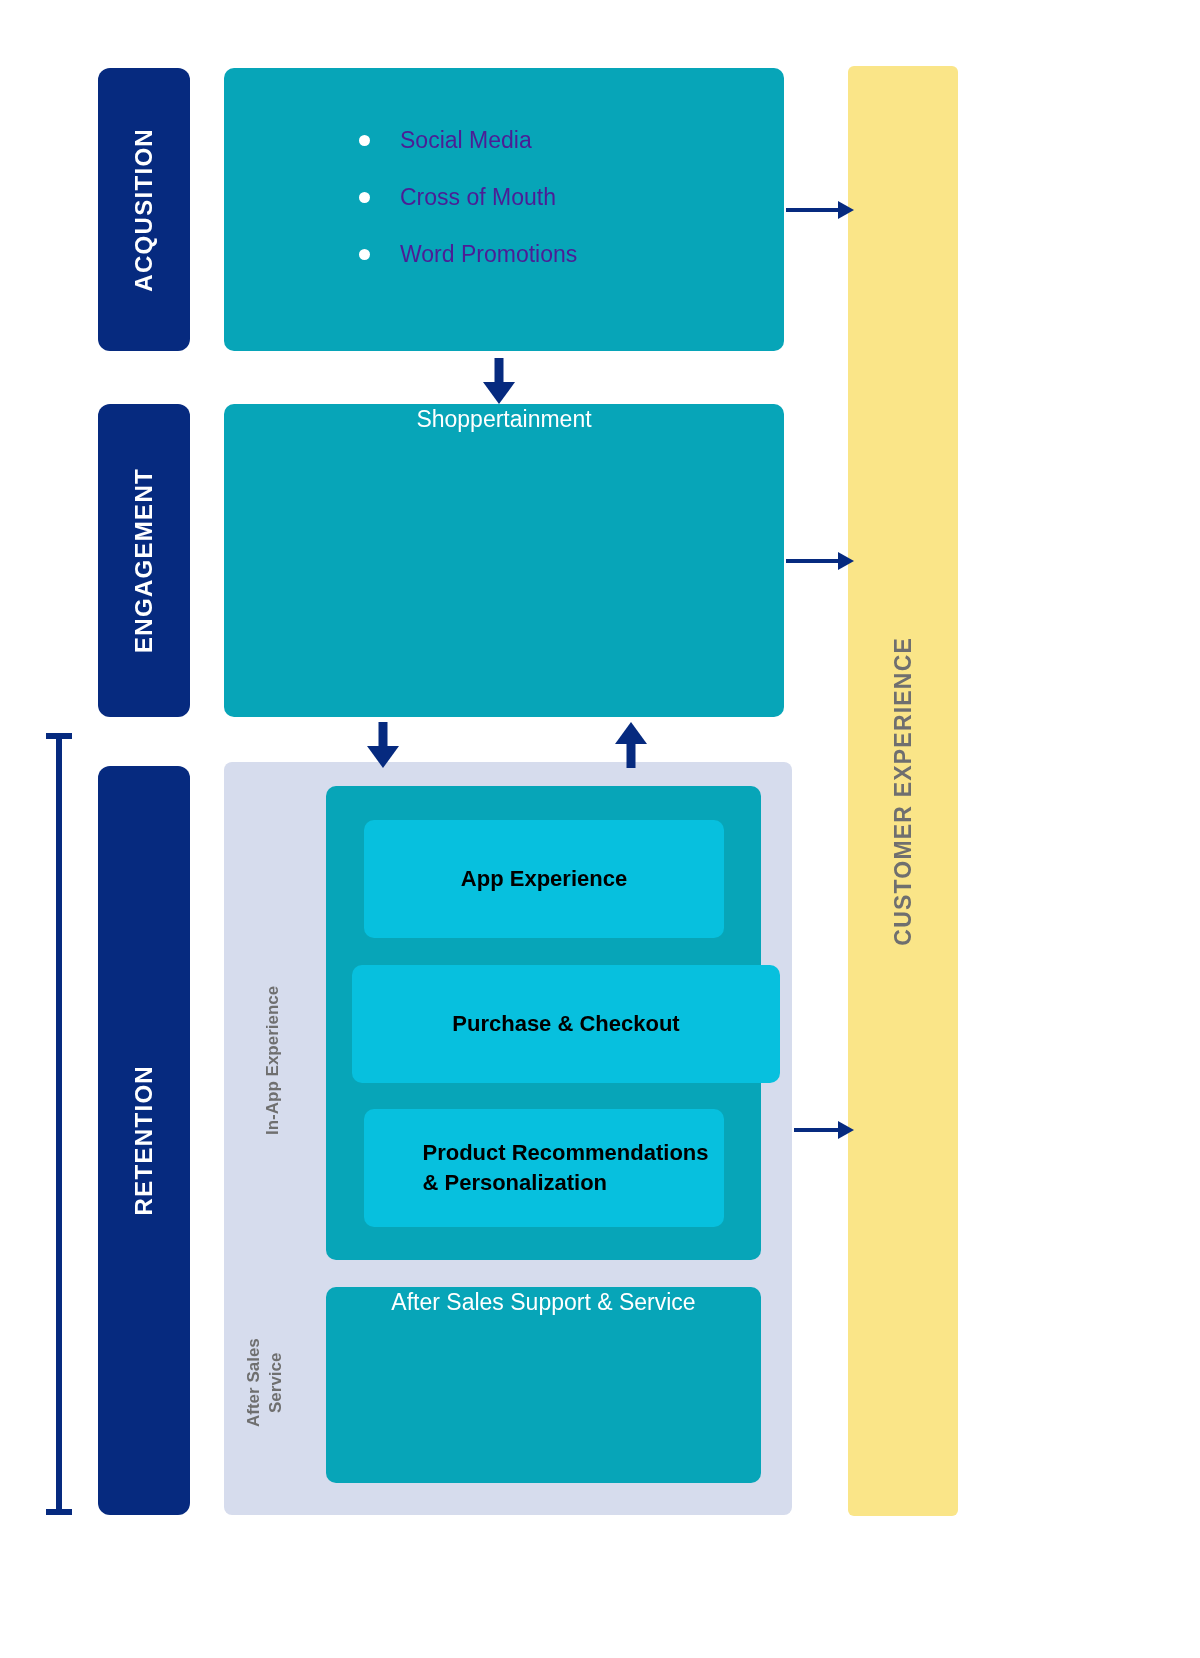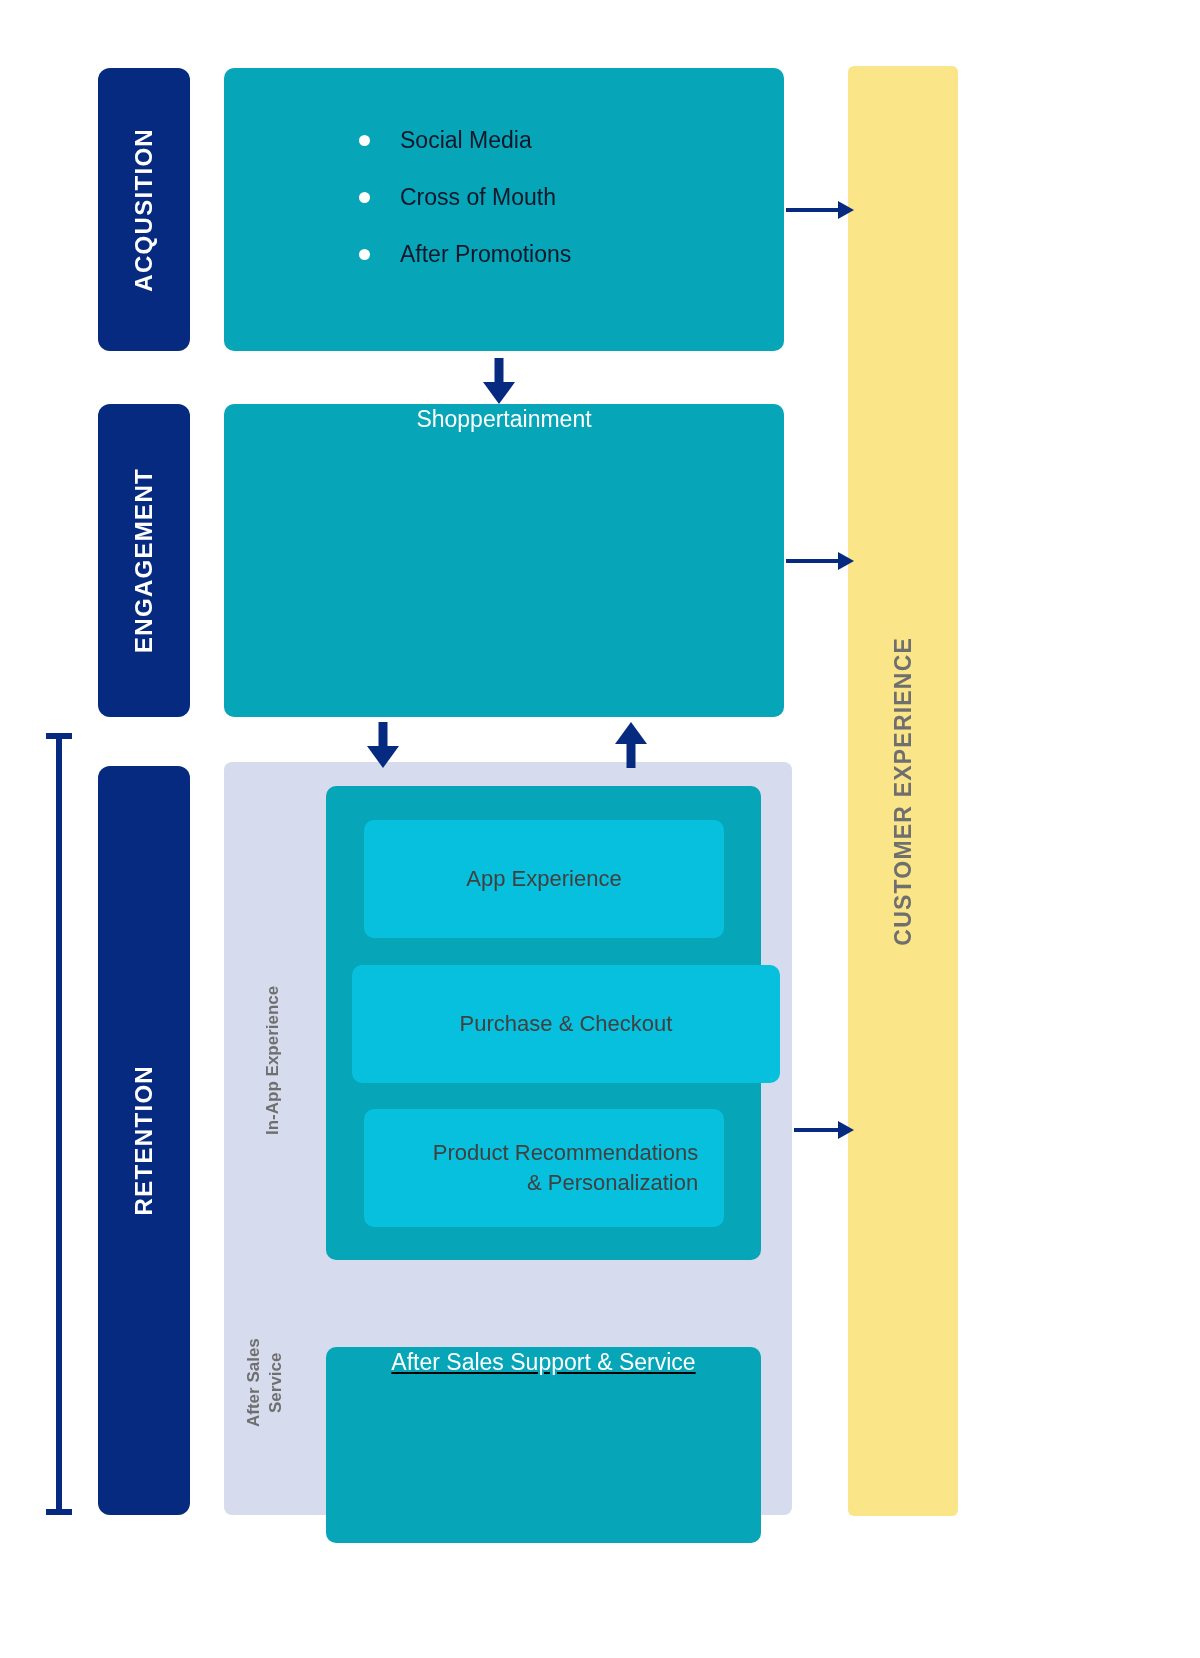--- a/index.html
+++ b/index.html
@@ -63,21 +63,21 @@
     left: 135px;
     top: 44px;
     margin: 0;
     padding: 0;
     list-style: none;
   }
   .bullet-list li {
     display: flex;
     align-items: center;
     height: 57px;
-    color: #0f172a;
+    color: #4c1d95;
     font-size: 23px;
   }
   .bullet-dot {
     width: 11px;
     height: 11px;
     border-radius: 50%;
     background: #ffffff;
     margin-right: 30px;
     flex: none;
   }
@@ -105,24 +105,25 @@
   
   .card {
     position: absolute;
     background: #07c0de;
     border-radius: 10px;
     display: flex;
     align-items: center;
     justify-content: center;
   }
   .card .card-title {
-    color: #404040;
+    color: #000000;
     font-size: 22px;
-    text-align: right;
+    text-align: left;
     line-height: 1.35;
+    font-weight: bold;
   }
 
   
   .yellow-panel {
     position: absolute;
     background: #fae588;
     border-radius: 6px;
     display: flex;
     align-items: center;
     justify-content: center;
@@ -174,21 +175,21 @@
       <li>
         <span class="bullet-dot"></span>
         <span>Social Media</span>
       </li>
       <li>
         <span class="bullet-dot"></span>
         <span>Cross of Mouth</span>
       </li>
       <li>
         <span class="bullet-dot"></span>
-        <span>After Promotions</span>
+        <span>Word Promotions</span>
       </li>
     </ul>
   </div>
 
   <div class="teal-box center-text" style="left:224px; top:404px; width:560px; height:313px;">
     <span class="box-title">Shoppertainment</span>
   </div>
 
   <div class="lavender-box" style="left:224px; top:762px; width:568px; height:753px;">
   </div>
@@ -206,21 +207,21 @@
 
   <div class="card" style="left:352px; top:965px; width:428px; height:118px;">
     <span class="card-title">Purchase &amp; Checkout</span>
   </div>
 
   <div class="card" style="left:364px; top:1109px; width:360px; height:118px;">
     <span class="card-title" style="white-space:pre-line;margin-left:43px;">Product Recommendations
 &amp; Personalization</span>
   </div>
 
-  <div class="teal-box center-text" style="left:326px; top:1347px; width:435px; height:196px;text-decoration:underline;">
+  <div class="teal-box center-text" style="left:326px; top:1287px; width:435px; height:196px;">
     <span class="box-title">After Sales Support &amp; Service</span>
   </div>
 
   <div class="yellow-panel" style="left:848px; top:66px; width:110px; height:1450px;">
     <span class="ce-label">CUSTOMER EXPERIENCE</span>
   </div>
 
   <div class="conn" style="left:786px; top:196px; width:68px; height:28px;">
     <svg width="68" height="28" viewBox="0 0 68 28">
       <line x1="0" y1="14" x2="55" y2="14" stroke="#062a7f" stroke-width="4"></line>

